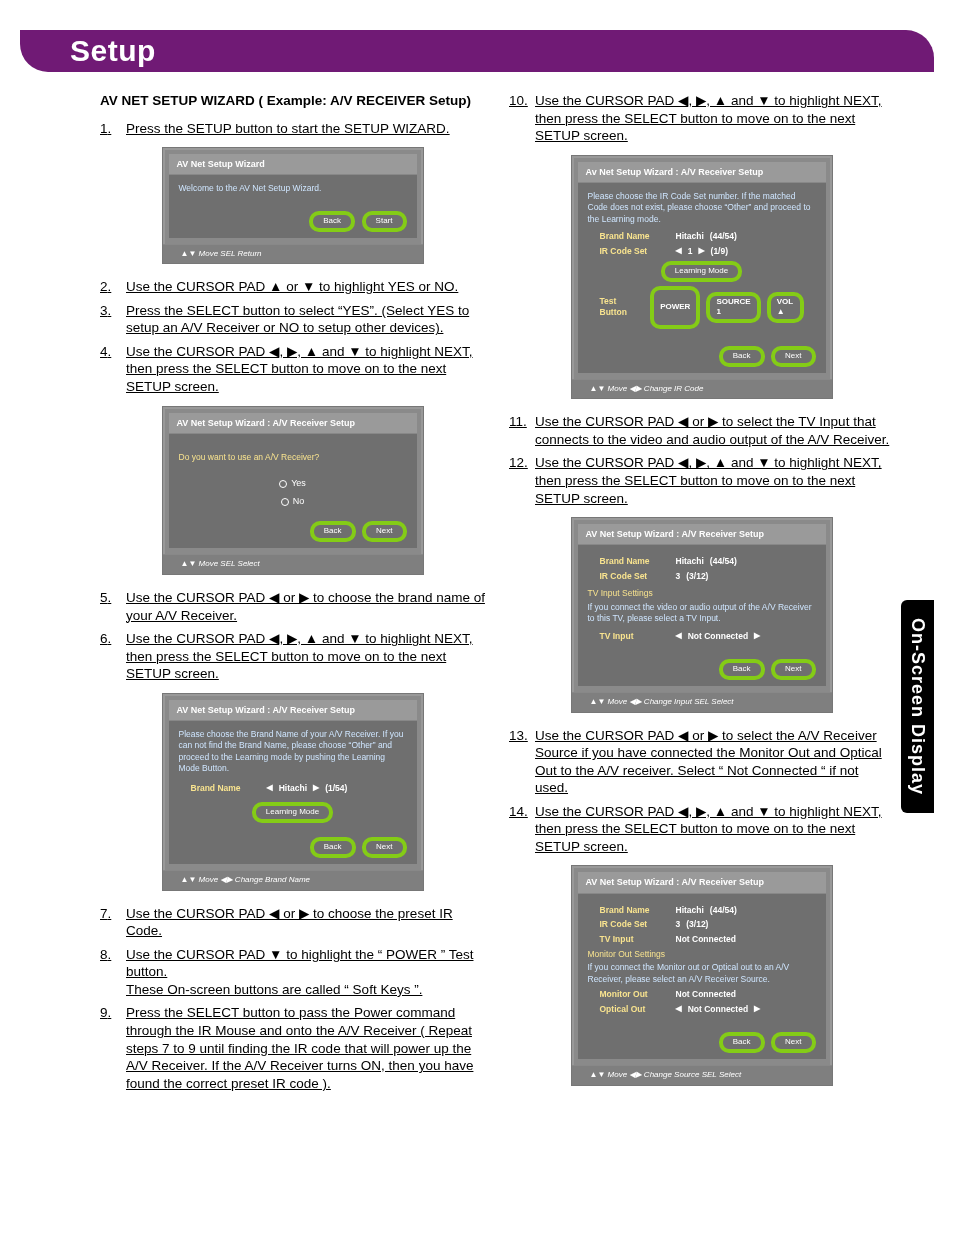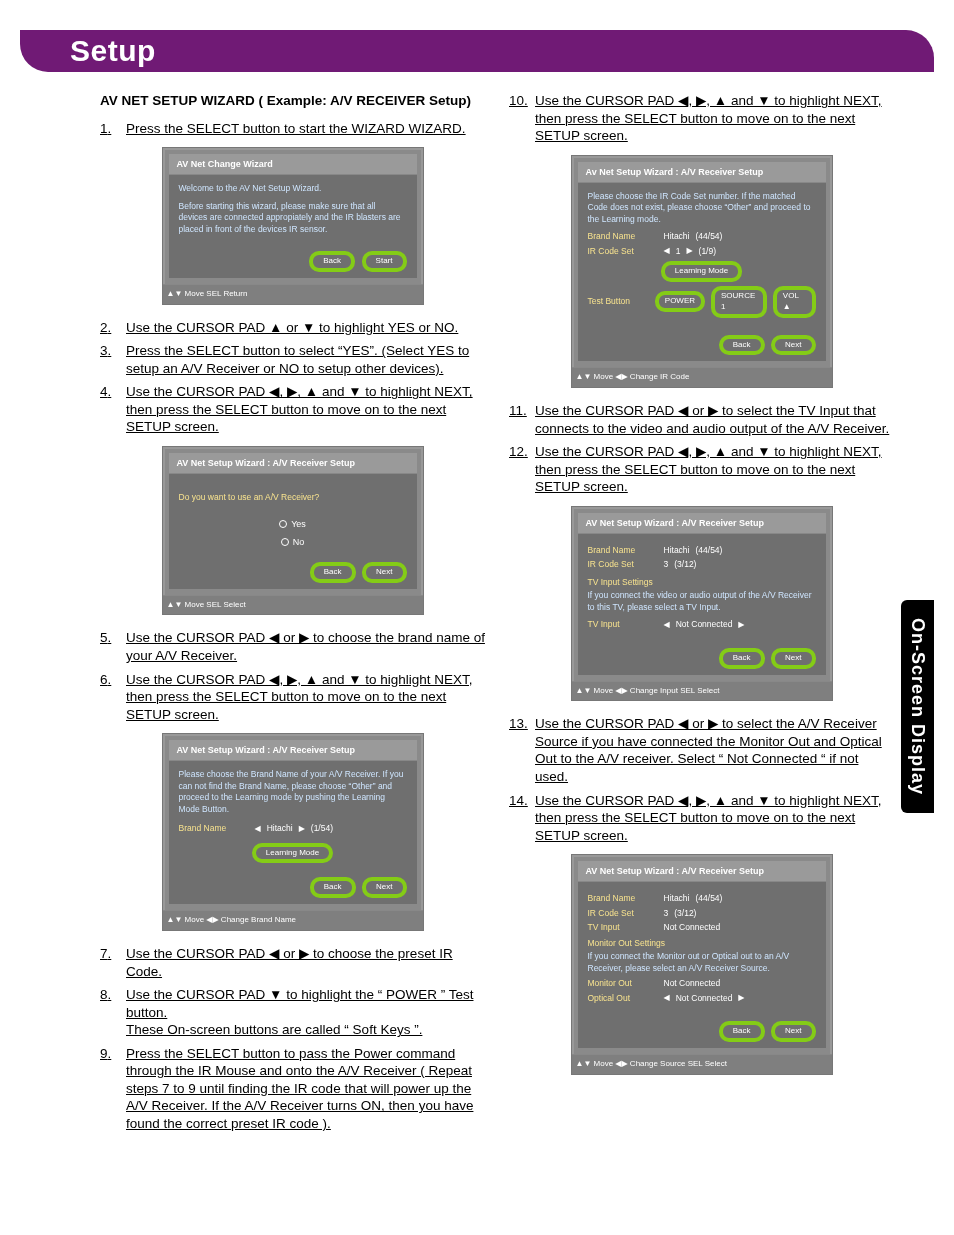--- a/index.html
+++ b/index.html
@@ -75,68 +75,68 @@
     background: #9a9a9a;
     color: #fff;
     font-weight: bold;
     font-size: 9px;
     padding: 4px 8px;
     border-bottom: 1px solid #888;
   }
   .osd-body { padding: 8px 10px; }
   .osd-body p { margin: 0 0 2px 0; font-size: 8.5px; color: #cfe6ff; }
   .osd-body .yellow { color: #f8e38f; }
-  .osd-row { display: flex; align-items: center; gap: 6px; margin: 3px 0; font-size: 8.5px; }
+  .osd-row { display: flex; align-items: center; gap: 6px; margin: 3px 12px; font-size: 8.5px; font-weight: bold; }
   .osd-row .lab { color: #f8e38f; width: 70px; }
   .osd-row .val { color: #fff; }
   .pill {
     display: inline-block;
     border: 4px solid #84cc16;
     border-radius: 10px;
     padding: 1px 10px;
     font-size: 8px;
     color: #fff;
     background: transparent;
   }
   .osd-btns { text-align: right; padding: 6px 10px; }
   .osd-btns .pill { margin-left: 4px; }
   .osd-foot {
     background: #7f7f7f;
     color: #fff;
     font-size: 8px;
-    padding: 4px 4px;
+    padding: 4px 18px;
     border-top: 1px solid #888;
+    font-style: italic;
   }
   .radio { display: inline-block; width: 8px; height: 8px; border: 1px solid #fff; border-radius: 50%; margin-right: 4px; vertical-align: middle; }
   .center { text-align: center; }
   .osd .arrow { font-size: 8px; }
 </style>
 </head>
 <body>
 
 <div class="title-bar">Setup</div>
 <div class="side-tab">On-Screen Display</div>
 
 <div class="cols">
 
   <div class="col">
     <p class="sect-head">AV NET SETUP WIZARD ( Example: A/V RECEIVER Setup)</p>
 
     <ol class="steps">
       <li>
-          <div>Press the SELECT button to start the WIZARD WIZARD.</div>
-        </li>
-    </ol>
-
-    <div class="osd">
-      <div class="osd-inner">
-        <div class="osd-hdr">AV Net Change Wizard</div>
+          <div>Press the SETUP button to start the SETUP WIZARD.</div>
+        </li>
+    </ol>
+
+    <div class="osd">
+      <div class="osd-inner">
+        <div class="osd-hdr">AV Net Setup Wizard</div>
         <div class="osd-body">
           <p>Welcome to the AV Net Setup Wizard.</p>
-          <p style="margin-top:6px">Before starting this wizard, please make sure that all devices are connected appropiately and the IR blasters are placed in front of the devices IR sensor.</p>
         </div>
         <div class="osd-btns">
           <span class="pill">Back</span>
           <span class="pill">Start</span>
         </div>
       </div>
       <div class="osd-foot">▲▼  Move   SEL  Return</div>
     </div>
 
     <ol class="steps" style="counter-reset: step 1">
@@ -232,21 +232,21 @@
           <div class="osd-row">
             <span class="lab">IR Code Set</span>
             <span class="arrow">◀</span>
             <span class="val">1</span>
             <span class="arrow">▶</span>
             <span class="val">(1/9)</span>
           </div>
           <div class="center" style="margin:4px 0"><span class="pill">Learning Mode</span></div>
           <div class="osd-row">
             <span class="lab">Test Button</span>
-            <span class="pill" style="padding:1px 6px">POWER</span>
+            <span class="pill" style="padding:12px 6px">POWER</span>
             <span class="pill" style="padding:1px 6px">SOURCE 1</span>
             <span class="pill" style="padding:1px 6px">VOL ▲</span>
           </div>
         </div>
         <div class="osd-btns">
           <span class="pill">Back</span>
           <span class="pill">Next</span>
         </div>
       </div>
       <div class="osd-foot">▲▼  Move   ◀▶ Change IR Code</div>

